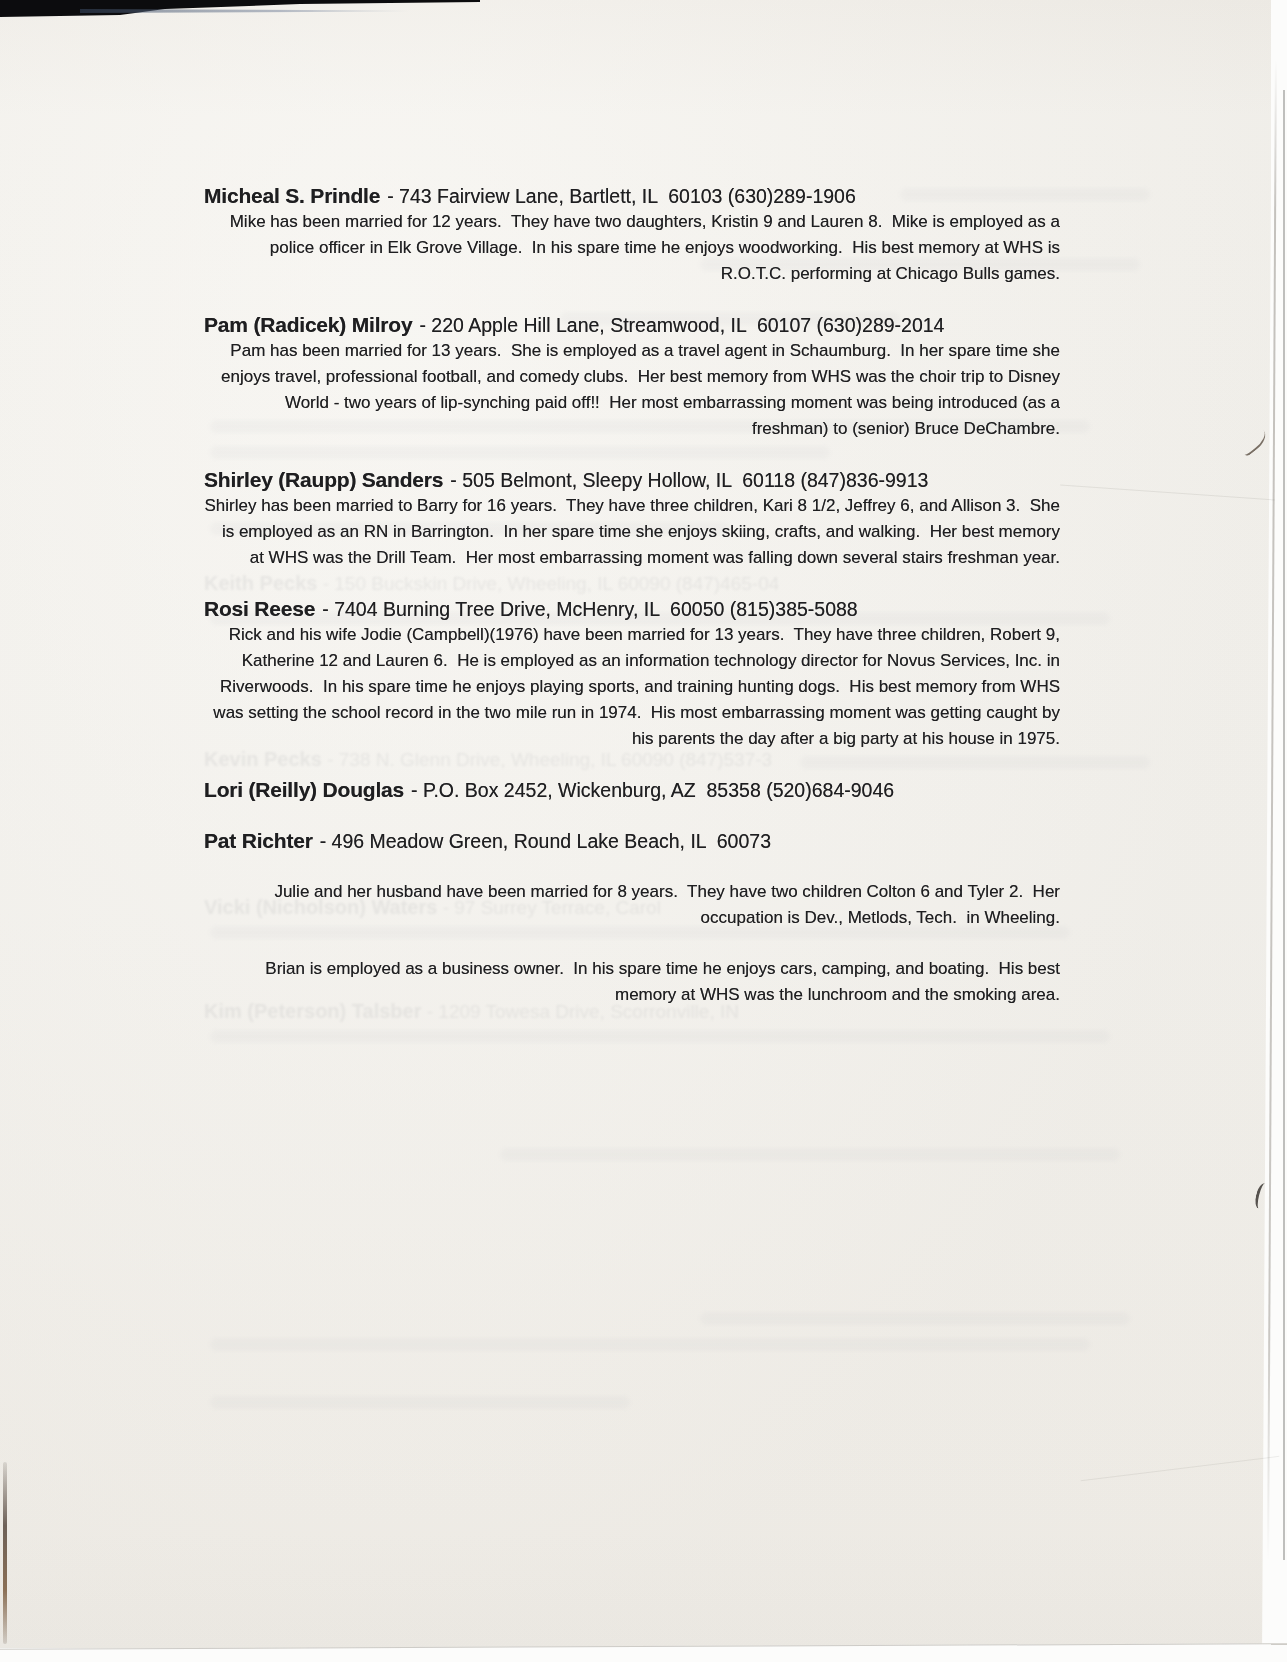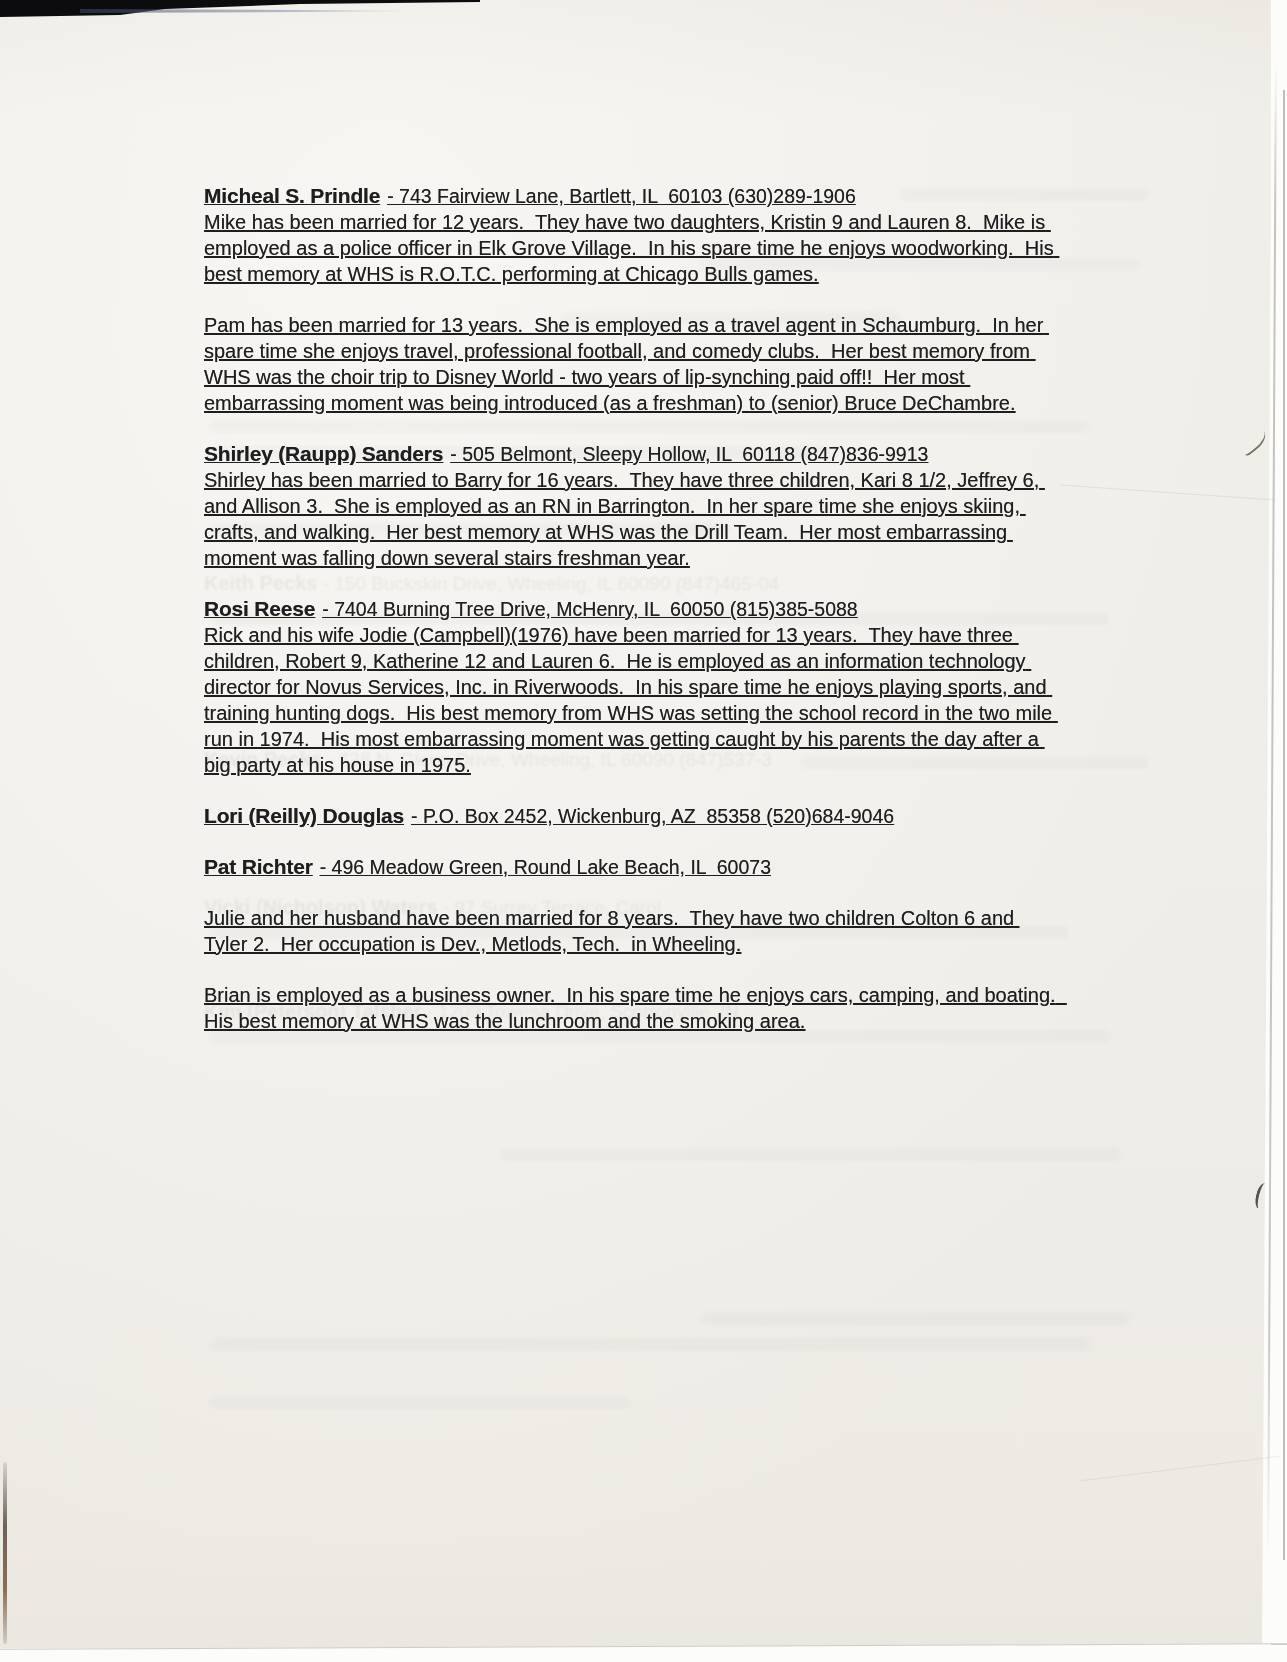--- a/index.html
+++ b/index.html
@@ -80,25 +80,25 @@
     position:absolute;color:#6d7077;opacity:.10;filter:blur(1.2px);
     font-size:19px;white-space:nowrap;pointer-events:none;
   }
   .ghost b{font-size:20px;}
   
   .text-col{
     position:absolute;left:204px;top:183px;width:856px;
     color:#1e1e20;
     text-shadow:0 0 .5px rgba(35,35,38,.65);
   }
-  .entry{margin:0 0 25px 0;text-decoration:underline;}
+  .entry{margin:0 0 25px 0;}
   .entry-head{margin:0;font-size:19.5px;line-height:26px;white-space:pre-wrap;}
   .entry-name{font-weight:bold;font-size:21px;letter-spacing:-.2px;}
   .entry-addr{margin-left:7px;}
-  .entry-bio{margin:0;font-size:20px;line-height:26px;white-space:pre-wrap;}
+  .entry-bio{margin:0;font-size:17px;line-height:26px;white-space:pre-wrap;text-align:right;}
 </style>
 </head>
 <body>
 
 <div class="paper">
   <div class="paper-inner-shade"></div>
 </div>
 
 <div class="bleed" style="left:900px;top:188px;width:250px;"></div>
 <div class="bleed" style="left:700px;top:258px;width:440px;"></div>
@@ -132,20 +132,21 @@
 <div class="crease-a"></div>
 <div class="crease-b"></div>
 
 <div class="text-col" id="entries">
   <div class="entry">
     <p class="entry-head"><span class="entry-name">Micheal S. Prindle</span><span class="entry-addr">- 743 Fairview Lane, Bartlett, IL  60103 (630)289-1906</span></p>
     <p class="entry-bio">Mike has been married for 12 years.  They have two daughters, Kristin 9 and Lauren 8.  Mike is employed as a police officer in Elk Grove Village.  In his spare time he enjoys woodworking.  His best memory at WHS is R.O.T.C. performing at Chicago Bulls games.</p>
   </div>
 
   <div class="entry">
+    <p class="entry-head"><span class="entry-name">Pam (Radicek) Milroy</span><span class="entry-addr">- 220 Apple Hill Lane, Streamwood, IL  60107 (630)289-2014</span></p>
     <p class="entry-bio">Pam has been married for 13 years.  She is employed as a travel agent in Schaumburg.  In her spare time she enjoys travel, professional football, and comedy clubs.  Her best memory from WHS was the choir trip to Disney World - two years of lip-synching paid off!!  Her most embarrassing moment was being introduced (as a freshman) to (senior) Bruce DeChambre.</p>
   </div>
 
   <div class="entry">
     <p class="entry-head"><span class="entry-name">Shirley (Raupp) Sanders</span><span class="entry-addr">- 505 Belmont, Sleepy Hollow, IL  60118 (847)836-9913</span></p>
     <p class="entry-bio">Shirley has been married to Barry for 16 years.  They have three children, Kari 8 1/2, Jeffrey 6, and Allison 3.  She is employed as an RN in Barrington.  In her spare time she enjoys skiing, crafts, and walking.  Her best memory at WHS was the Drill Team.  Her most embarrassing moment was falling down several stairs freshman year.</p>
   </div>
 
   <div class="entry">
     <p class="entry-head"><span class="entry-name">Rosi Reese</span><span class="entry-addr">- 7404 Burning Tree Drive, McHenry, IL  60050 (815)385-5088</span></p>

